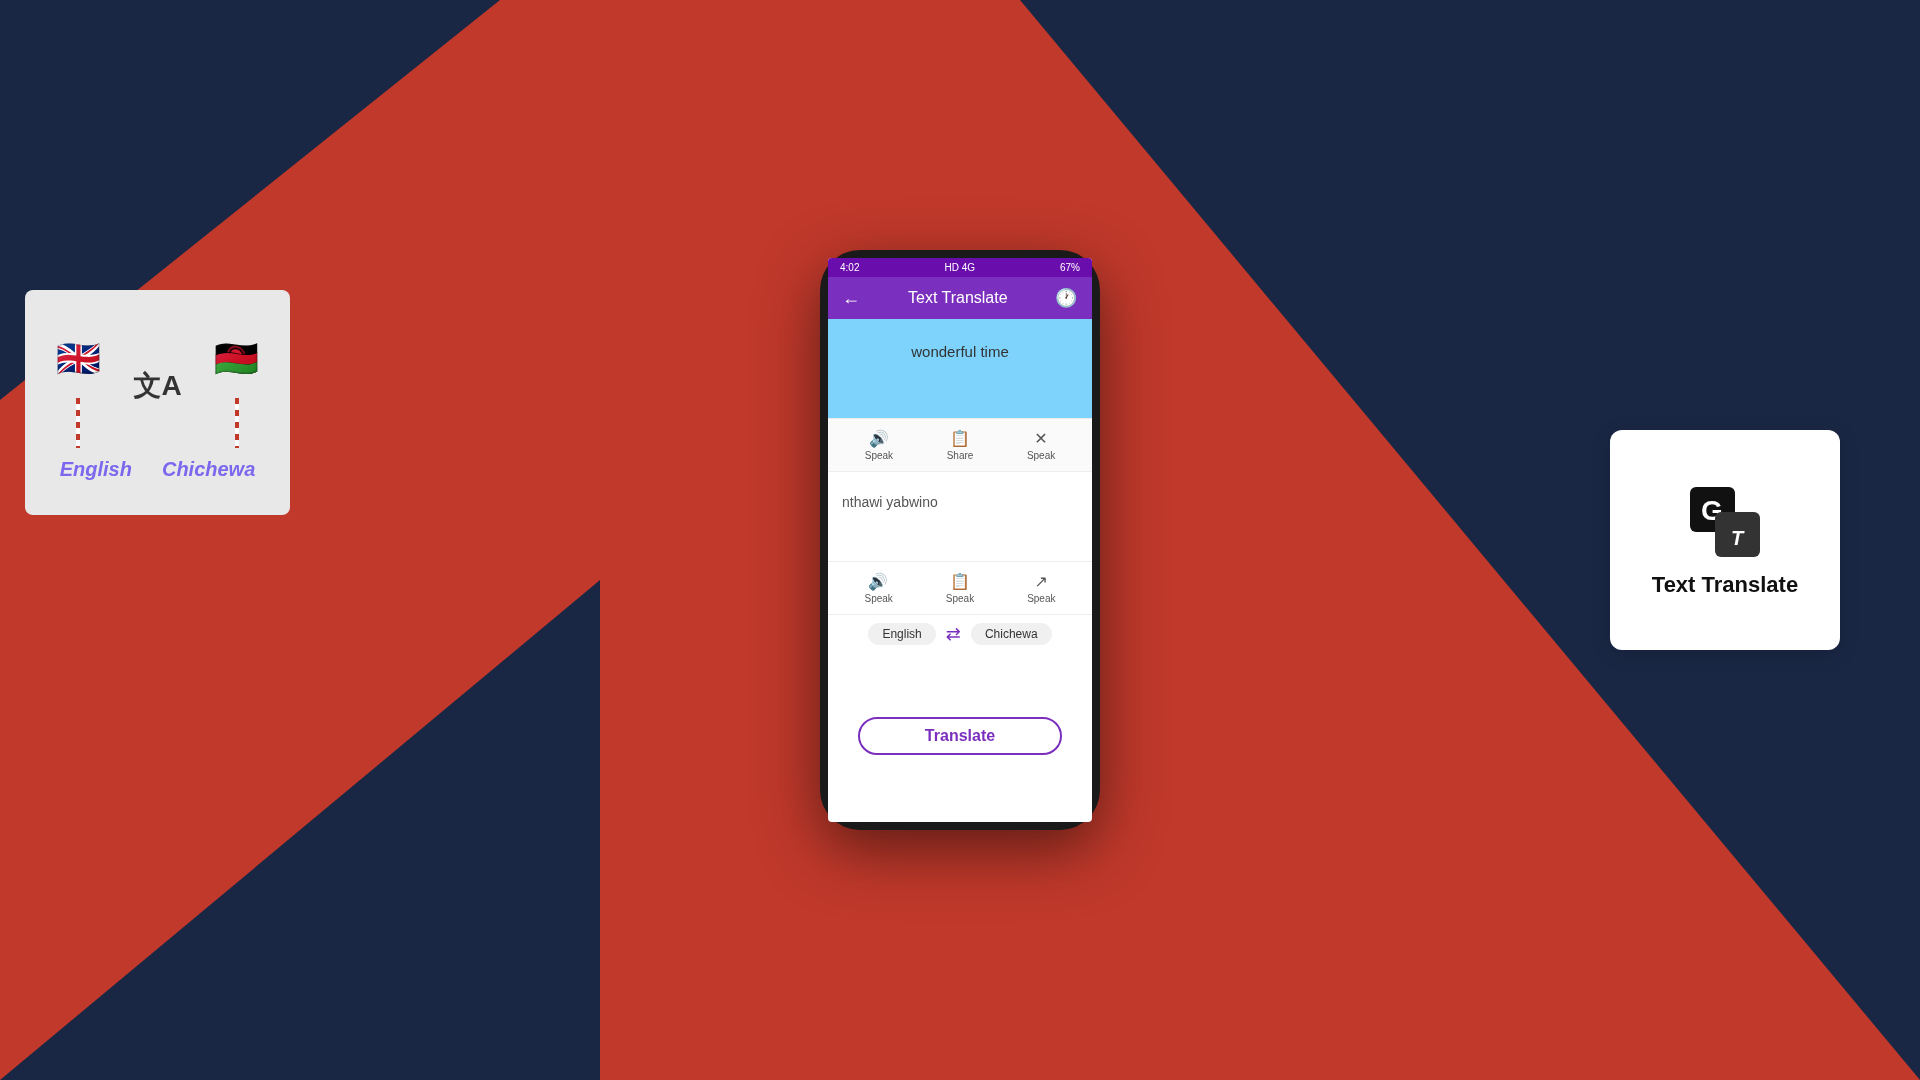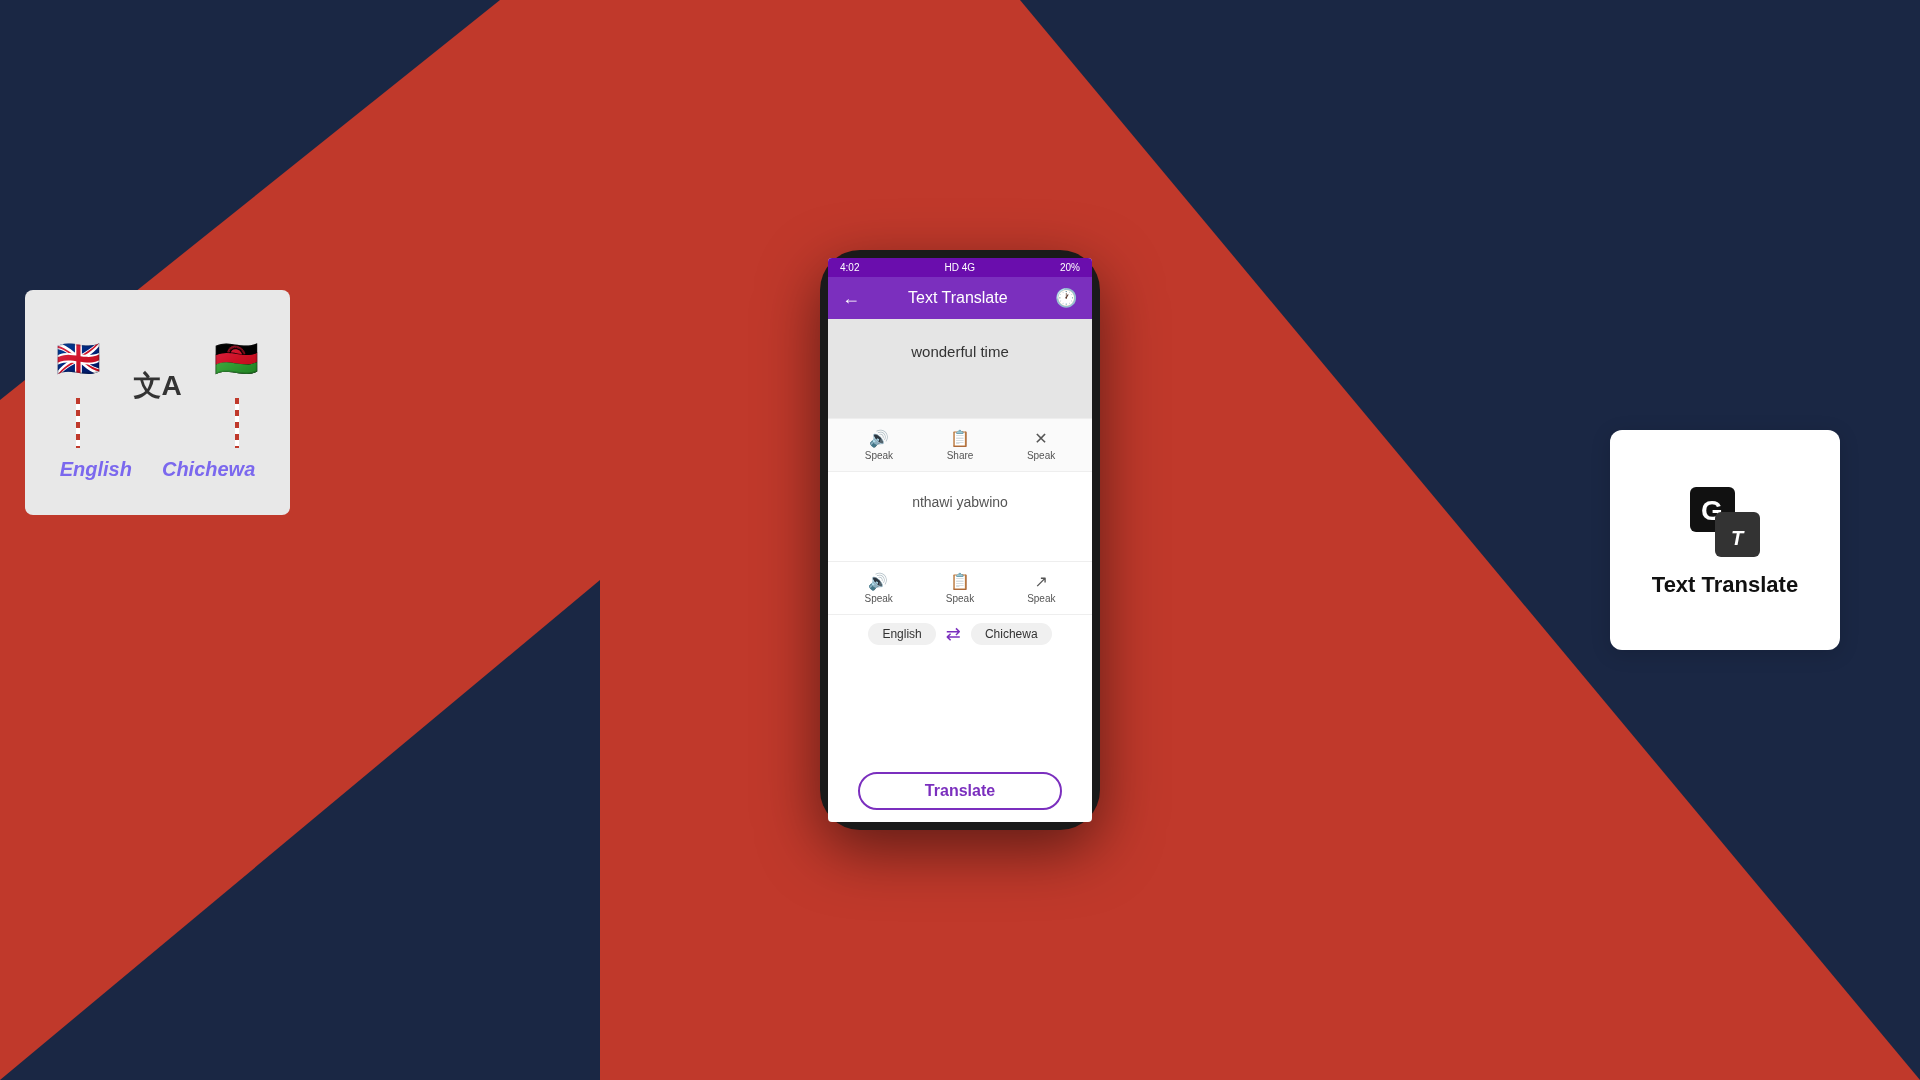--- a/index.html
+++ b/index.html
@@ -191,21 +191,21 @@
       font-weight: 500;
     }
 
     .header-icon {
       font-size: 18px;
       cursor: pointer;
     }
 
     
     .input-area {
-      background: #e5e5e5;
+      background: #7dd3fc;
       padding: 14px;
       min-height: 100px;
       flex-shrink: 0;
       border-bottom: 1px solid #eee;
     }
 
     .input-text {
       font-size: 15px;
       color: #333;
       text-align: center;
@@ -242,21 +242,20 @@
       background: #fff;
       padding: 14px;
       min-height: 90px;
       flex-shrink: 0;
       border-bottom: 1px solid #eee;
     }
 
     .output-text {
       font-size: 14px;
       color: #555;
-      text-align: center;
       margin-top: 8px;
     }
 
     
     .output-action-row {
       display: flex;
       justify-content: space-around;
       padding: 6px 10px;
       background: #fff;
       border-bottom: 1px solid #eee;
@@ -289,21 +288,21 @@
       color: #7B2FBE;
       cursor: pointer;
     }
 
     
     .translate-btn-wrapper {
       padding: 8px 30px 12px;
       flex-shrink: 0;
       flex: 1;
       display: flex;
-      align-items: flex-end;
+      align-items: center;
       justify-content: center;
     }
 
     .translate-btn {
       width: 100%;
       background: transparent;
       border: 2px solid #7B2FBE;
       border-radius: 25px;
       padding: 8px;
       font-size: 16px;
@@ -395,21 +394,21 @@
   </div>
 </div>
 
 <div class="phone-wrapper">
   <div class="phone">
     <div class="phone-screen">
 
       <div class="status-bar">
         <span>4:02</span>
         <span>HD 4G</span>
-        <span>20%</span>
+        <span>67%</span>
       </div>
 
       <div class="app-header">
         <span class="header-icon">←</span>
         <span class="app-header-title">Text Translate</span>
         <span class="header-icon">🕐</span>
       </div>
 
       <div class="input-area">
         <div class="input-text">wonderful time</div>

